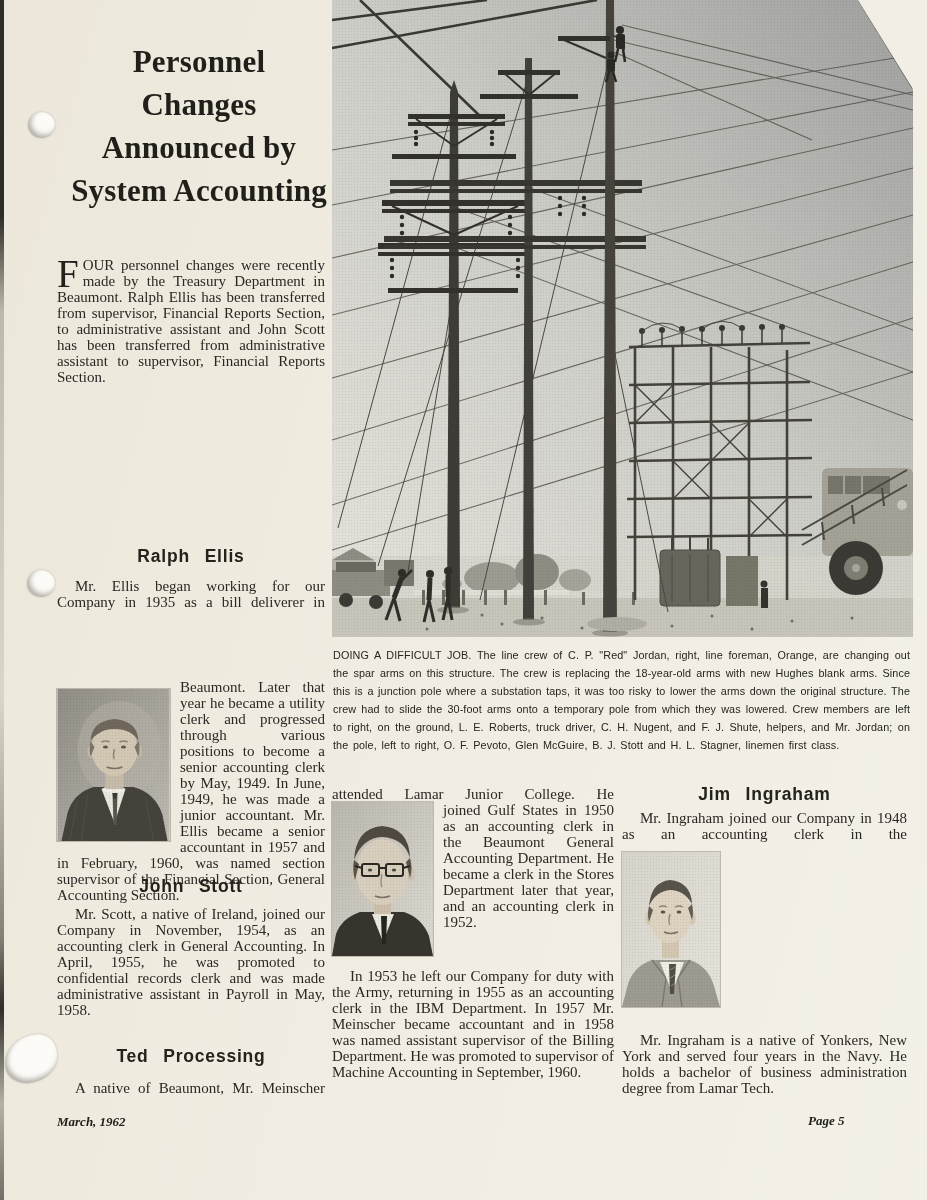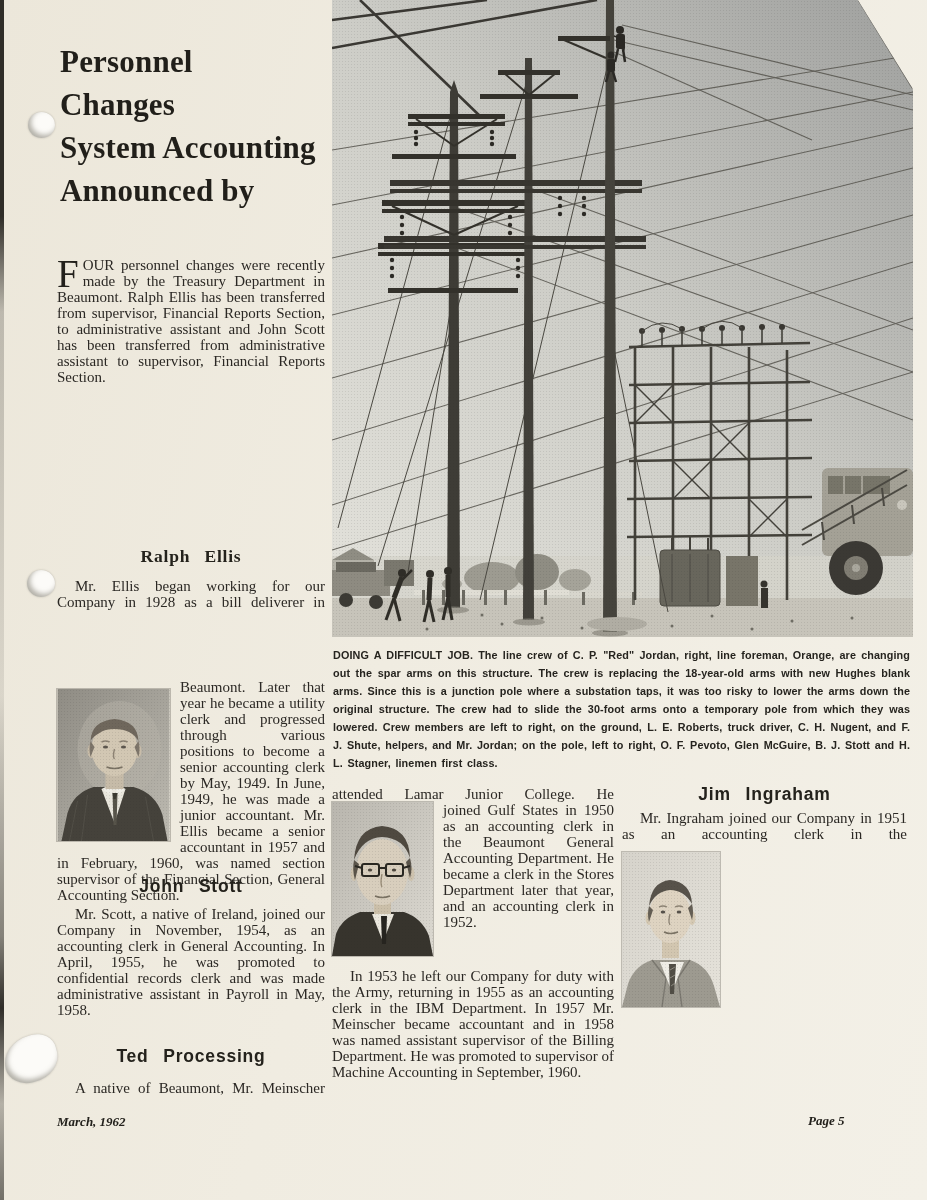--- a/index.html
+++ b/index.html
@@ -9,48 +9,48 @@
   .edge-strip{position:absolute;left:0;top:0;width:4px;height:100%;
         background:linear-gradient(to bottom,#2f2d28 0%,#2f2d28 18%,rgba(47,45,40,.25) 26%,
         rgba(47,45,40,.10) 58%,rgba(47,45,40,.55) 78%,#2f2d28 84%,rgba(47,45,40,.30) 92%,rgba(47,45,40,.65) 100%);}
   .hole{position:absolute;background:#fcfbf8;border-radius:50%;
         box-shadow:inset 3px -3px 5px rgba(110,105,92,.5), 0 0 2px rgba(70,66,58,.3);}
   #hole1{left:28px;top:112px;width:27px;height:26px;}
   #hole2{left:27px;top:570px;width:28px;height:27px;}
   #hole3{left:4px;top:1036px;width:54px;height:46px;border-radius:60% 40% 55% 45%;transform:rotate(-15deg);}
 
   .title{position:absolute;left:60px;top:40px;width:278px;font-size:31px;line-height:43px;
-         font-weight:700;color:#211f1a;letter-spacing:.2px;}
+         font-weight:700;color:#211f1a;letter-spacing:.2px;text-align:center;}
   .bodyblock{position:absolute;font-size:15px;line-height:16px;text-align:justify;color:#2b2824;}
   .indent{text-indent:18px;}
   .spread{text-align-last:justify;}
   .dropcap{float:left;font-size:39px;line-height:31px;padding:1px 4px 0 0;color:#23211c;font-weight:400;}
 
   .heading{position:absolute;font-family:"Liberation Sans",sans-serif;font-weight:700;font-size:17.5px;
            letter-spacing:.8px;word-spacing:9px;text-align:center;color:#24221c;}
 
   #p-intro1{left:57px;top:257px;width:268px;}
   #p-intro2{left:57px;top:412px;width:268px;}
-  #h-ellis{left:57px;top:546px;width:268px;font-family:Liberation Serif, serif;}
+  #h-ellis{left:57px;top:546px;width:268px;}
   #ellis-start{left:57px;top:578px;width:268px;}
   #ellis-wrapblock{left:57px;top:643px;width:268px;margin-top:36px;}
   #h-scott{left:57px;top:876px;width:268px;}
   #p-scott{left:57px;top:906px;width:268px;}
   #h-meinscher{left:57px;top:1046px;width:268px;}
   #p-meinscher-start{left:57px;top:1080px;width:268px;}
 
   #photo{position:absolute;left:332px;top:0;width:581px;height:637px;
          clip-path:polygon(0 0,90.5% 0,100% 14%,100% 100%,0 100%);}
   #photo svg{display:block;width:100%;height:100%;}
   .ht{position:relative;}
   .ht::after{content:"";position:absolute;inset:0;pointer-events:none;
          background-image:radial-gradient(circle,rgba(45,42,38,.10) .6px,transparent 1px);
          background-size:3px 3px;}
   #caption{position:absolute;left:333px;top:646px;width:577px;font-family:"Liberation Sans",sans-serif;
-         font-weight:700;font-size:10.8px;line-height:18px;text-align:justify;color:#26241f;
+         font-weight:400;font-size:10.8px;line-height:18px;text-align:justify;color:#26241f;
          word-spacing:1.5px;letter-spacing:.1px;}
 
   #cont-line{left:332px;top:786px;width:282px;}
   #cont-wrapblock{left:332px;top:802px;width:282px;}
   #p-meinscher2{left:332px;top:968px;width:282px;}
 
   #h-ingraham{left:622px;top:784px;width:285px;}
   #ingraham-start{left:622px;top:810px;width:285px;}
   #ingraham-wrapblock{left:622px;top:844px;width:285px;}
   #p-ingraham2{left:622px;top:1032px;width:285px;}
@@ -70,22 +70,22 @@
 
 <div class="page">
   <div class="edge-strip"></div>
   <div class="hole" id="hole1"></div>
   <div class="hole" id="hole2"></div>
   <div class="hole" id="hole3"></div>
 
   <div class="title">
     <div>Personnel</div>
     <div>Changes</div>
+    <div>Announced by</div>
     <div>System Accounting</div>
-    <div>Announced by</div>
   </div>
 
   <div class="bodyblock" id="p-intro1">
     <span class="dropcap">F</span><span>OUR personnel changes were recently made by the Treasury Department in Beaumont. Ralph Ellis has been transferred from supervisor, Financial Reports Section, to administrative assistant and John Scott has been transferred from administrative assistant to supervisor, Financial Reports Section.</span>
   </div>
 
   <div id="photo" class="ht">
     <svg viewBox="0 0 581 637" preserveAspectRatio="none">
       <defs>
         <linearGradient id="sky" x1="0" y1="1" x2="1" y2="0">
@@ -376,21 +376,21 @@
           <circle cx="520" cy="618" r="1.5"></circle>
       </g>
       <ellipse cx="285" cy="624" rx="30" ry="7" fill="#b0ada3"></ellipse>
       <line x1="527" y1="0" x2="581" y2="88" stroke="#63615a" stroke-width="2.5"></line>
     </svg>
   </div>
 
   <div id="caption">DOING A DIFFICULT JOB. The line crew of C. P. "Red" Jordan, right, line foreman, Orange, are changing out the spar arms on this structure. The crew is replacing the 18-year-old arms with new Hughes blank arms. Since this is a junction pole where a substation taps, it was too risky to lower the arms down the original structure. The crew had to slide the 30-foot arms onto a temporary pole from which they was lowered. Crew members are left to right, on the ground, L. E. Roberts, truck driver, C. H. Nugent, and F. J. Shute, helpers, and Mr. Jordan; on the pole, left to right, O. F. Pevoto, Glen McGuire, B. J. Stott and H. L. Stagner, linemen first class.</div>
 
   <div class="heading" id="h-ellis">Ralph Ellis</div>
-  <div class="bodyblock indent spread" id="ellis-start">Mr. Ellis began working for our Company in 1928 as a bill deliverer in</div>
+  <div class="bodyblock indent spread" id="ellis-start">Mr. Ellis began working for our Company in 1935 as a bill deliverer in</div>
   <div class="bodyblock" id="ellis-wrapblock">
     <span class="float-photo ht" id="ellis-photo">
       <svg viewBox="0 0 112 152" width="113" height="152">
         <defs>
             <linearGradient id="pg1" x1="0" y1="0" x2="1" y2="1">
           <stop offset="0" stop-color="#8f8c84"></stop>
               <stop offset="1" stop-color="#bdbab1"></stop>
             </linearGradient>
           </defs>
         <rect width="112" height="152" fill="url(#pg1)"></rect>
@@ -466,21 +466,21 @@
             <ellipse cx="62" cy="68" rx="2.2" ry="1.5"></ellipse>
           </g>
         <path d="M50,72 Q48,82 50,85" stroke="#998c77" stroke-width="1.4" fill="none"></path>
         <path d="M43,94 Q50,97 58,94" stroke="#7a7263" stroke-width="1.6" fill="none"></path>
       </svg>
     </span><span>joined Gulf States in 1950 as an accounting clerk in the Beaumont General Accounting Department. He became a clerk in the Stores Department later that year, and an accounting clerk in 1952.</span>
   </div>
   <div class="bodyblock indent" id="p-meinscher2">In 1953 he left our Company for duty with the Army, returning in 1955 as an accounting clerk in the IBM Department. In 1957 Mr. Meinscher became accountant and in 1958 was named assistant supervisor of the Billing Department. He was promoted to supervisor of Machine Accounting in September, 1960.</div>
 
   <div class="heading" id="h-ingraham">Jim Ingraham</div>
-  <div class="bodyblock indent spread" id="ingraham-start">Mr. Ingraham joined our Company in 1951 as an accounting clerk in the</div>
+  <div class="bodyblock indent spread" id="ingraham-start">Mr. Ingraham joined our Company in 1948 as an accounting clerk in the</div>
   <div class="bodyblock" id="ingraham-wrapblock">
     <span class="float-photo ht" id="ingraham-photo">
       <svg viewBox="0 0 98 155" width="98" height="155">
         <defs>
             <linearGradient id="pg3" x1="0" y1="0" x2="1" y2="1">
           <stop offset="0" stop-color="#d6d3cb"></stop>
               <stop offset="1" stop-color="#e5e2da"></stop>
             </linearGradient>
           </defs>
         <rect width="98" height="155" fill="url(#pg3)"></rect>
@@ -509,16 +509,17 @@
           </g>
         <g stroke="#8c8273" stroke-width="1.3" fill="none">
           <path d="M37,55 Q41,53 45,55"></path>
             <path d="M53,55 Q57,53 61,55"></path>
             <path d="M48,62 Q46,70 48,73"></path>
         </g>
         <path d="M42,80 Q48,83 56,80" stroke="#7a7263" stroke-width="1.5" fill="none"></path>
       </svg>
     </span>
   </div>
+  <div class="bodyblock indent" id="p-ingraham2">Mr. Ingraham is a native of Yonkers, New York and served four years in the Navy. He holds a bachelor of business administration degree from Lamar Tech.</div>
 
   <div class="footer" id="footer-date">March, 1962</div>
   <div class="footer" id="footer-page">Page 5</div>
 </div>
 
 </body></html>

